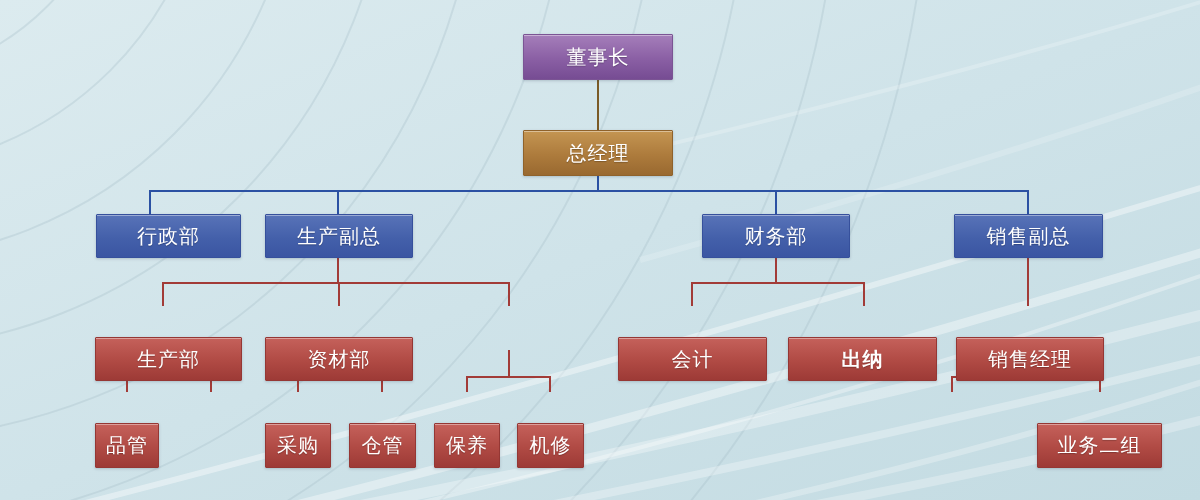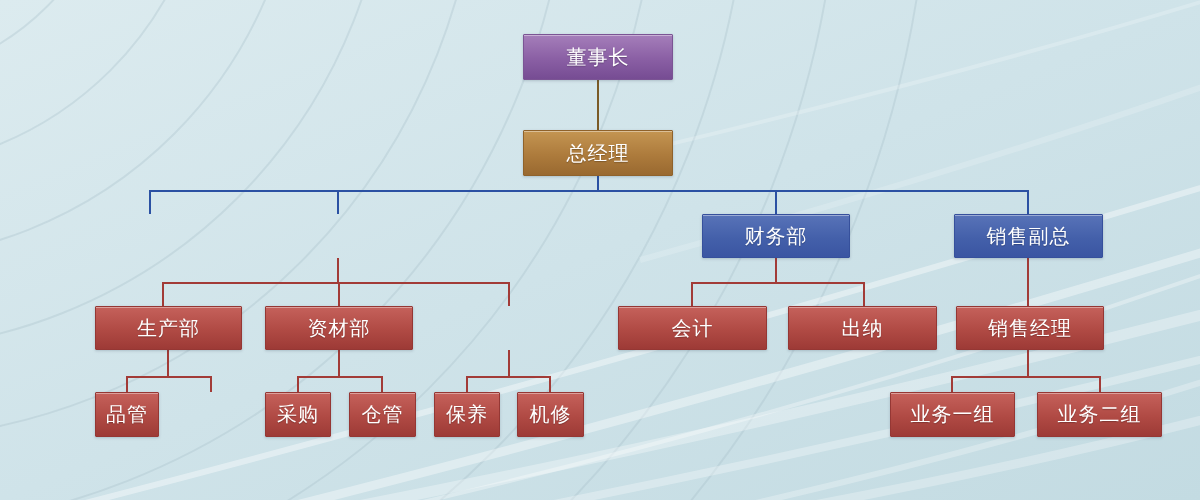--- a/index.html
+++ b/index.html
@@ -15,21 +15,21 @@
     display:flex;align-items:center;justify-content:center;
     color:#ffffff;font-size:20px;letter-spacing:1px;
     box-sizing:border-box;border-radius:1px;
     box-shadow:inset 0 1px 0 rgba(255,255,255,.40), 0 1px 3px rgba(40,60,80,.22);
     cursor:default;
   }
   .node span{text-shadow:0 1px 1px rgba(0,0,0,.25);white-space:nowrap;}
   .purple{background:linear-gradient(180deg,#a57eba 0%,#8a5fa4 55%,#764c93 100%);border:1px solid #7b5494;}
   .gold  {background:linear-gradient(180deg,#c49552 0%,#ad7b3c 55%,#996930 100%);border:1px solid #8f622b;text-align:center;}
   .blue  {background:linear-gradient(180deg,#5873b8 0%,#4460aa 55%,#3a55a2 100%);border:1px solid #36509c;}
-  .red   {background:linear-gradient(180deg,#c5615b 0%,#b04a44 55%,#9d3a36 100%);border:1px solid #953734;}
+  .red   {background:linear-gradient(180deg,#c5615b 0%,#b04a44 55%,#9d3a36 100%);border:1px solid #953734;margin-top:31px;}
 </style>
 </head>
 <body>
 
 <div id="canvas">
 
   <svg id="bg-svg" width="1200" height="500" viewBox="0 0 1200 500">
     <defs>
       <linearGradient id="bgg" x1="0" y1="0" x2="1" y2="1">
         <stop offset="0" stop-color="#dcebef"></stop>
@@ -85,57 +85,60 @@
       <polyline points="952,392 952,377 1100,377 1100,392" fill="none" stroke="#a23b37" stroke-width="2"></polyline>
     </svg>
 
   <div id="nodes">
       <div class="node purple" style="left: 523px; top: 34px; width: 150px; height: 46px;">
         <span>董事长</span>
       </div>
       <div class="node gold" style="left: 523px; top: 130px; width: 150px; height: 46px;">
         <span>总经理</span>
       </div>
+      <div class="node blue" style="left: 96px; top: 214px; width: 145px; height: 44px;">
+        <span>行政部</span>
+      </div>
+      <div class="node blue" style="left: 265px; top: 214px; width: 148px; height: 44px;">
+        <span>生产副总</span>
+      </div>
       <div class="node blue" style="left: 702px; top: 214px; width: 148px; height: 44px;">
         <span>财务部</span>
       </div>
       <div class="node blue" style="left: 954px; top: 214px; width: 149px; height: 44px;">
         <span>销售副总</span>
       </div>
       <div class="node red" style="left: 95px; top: 306px; width: 147px; height: 44px;">
         <span>生产部</span>
       </div>
       <div class="node red" style="left: 265px; top: 306px; width: 148px; height: 44px;">
         <span>资材部</span>
       </div>
       <div class="node red" style="left: 618px; top: 306px; width: 149px; height: 44px;">
         <span>会计</span>
       </div>
-      <div class="node red" style="left: 788px; top: 306px; width: 149px; height: 44px;">
+      <div class="node red" style="left: 788px; top: 306px; width: 149px; height: 44px; font-weight: bold;">
         <span>出纳</span>
       </div>
       <div class="node red" style="left: 956px; top: 306px; width: 148px; height: 44px;">
         <span>销售经理</span>
       </div>
       <div class="node red" style="left: 95px; top: 392px; width: 64px; height: 45px; align-items: center;">
         <span>品管</span>
       </div>
       <div class="node red" style="left: 265px; top: 392px; width: 66px; height: 45px; text-align: right;">
         <span>采购</span>
       </div>
       <div class="node red" style="left: 349px; top: 392px; width: 67px; height: 45px;">
         <span>仓管</span>
       </div>
       <div class="node red" style="left: 434px; top: 392px; width: 66px; height: 45px;">
         <span>保养</span>
       </div>
       <div class="node red" style="left: 517px; top: 392px; width: 67px; height: 45px;">
         <span>机修</span>
       </div>
-      <div class="node red" style="left: 890px; top: 392px; width: 125px; height: 45px;">
-        <span>业务一组</span>
-      </div>
       <div class="node red" style="left: 1037px; top: 392px; width: 125px; height: 45px;">
         <span>业务二组</span>
       </div>
     </div>
 
 </div>
 
 </body></html>

